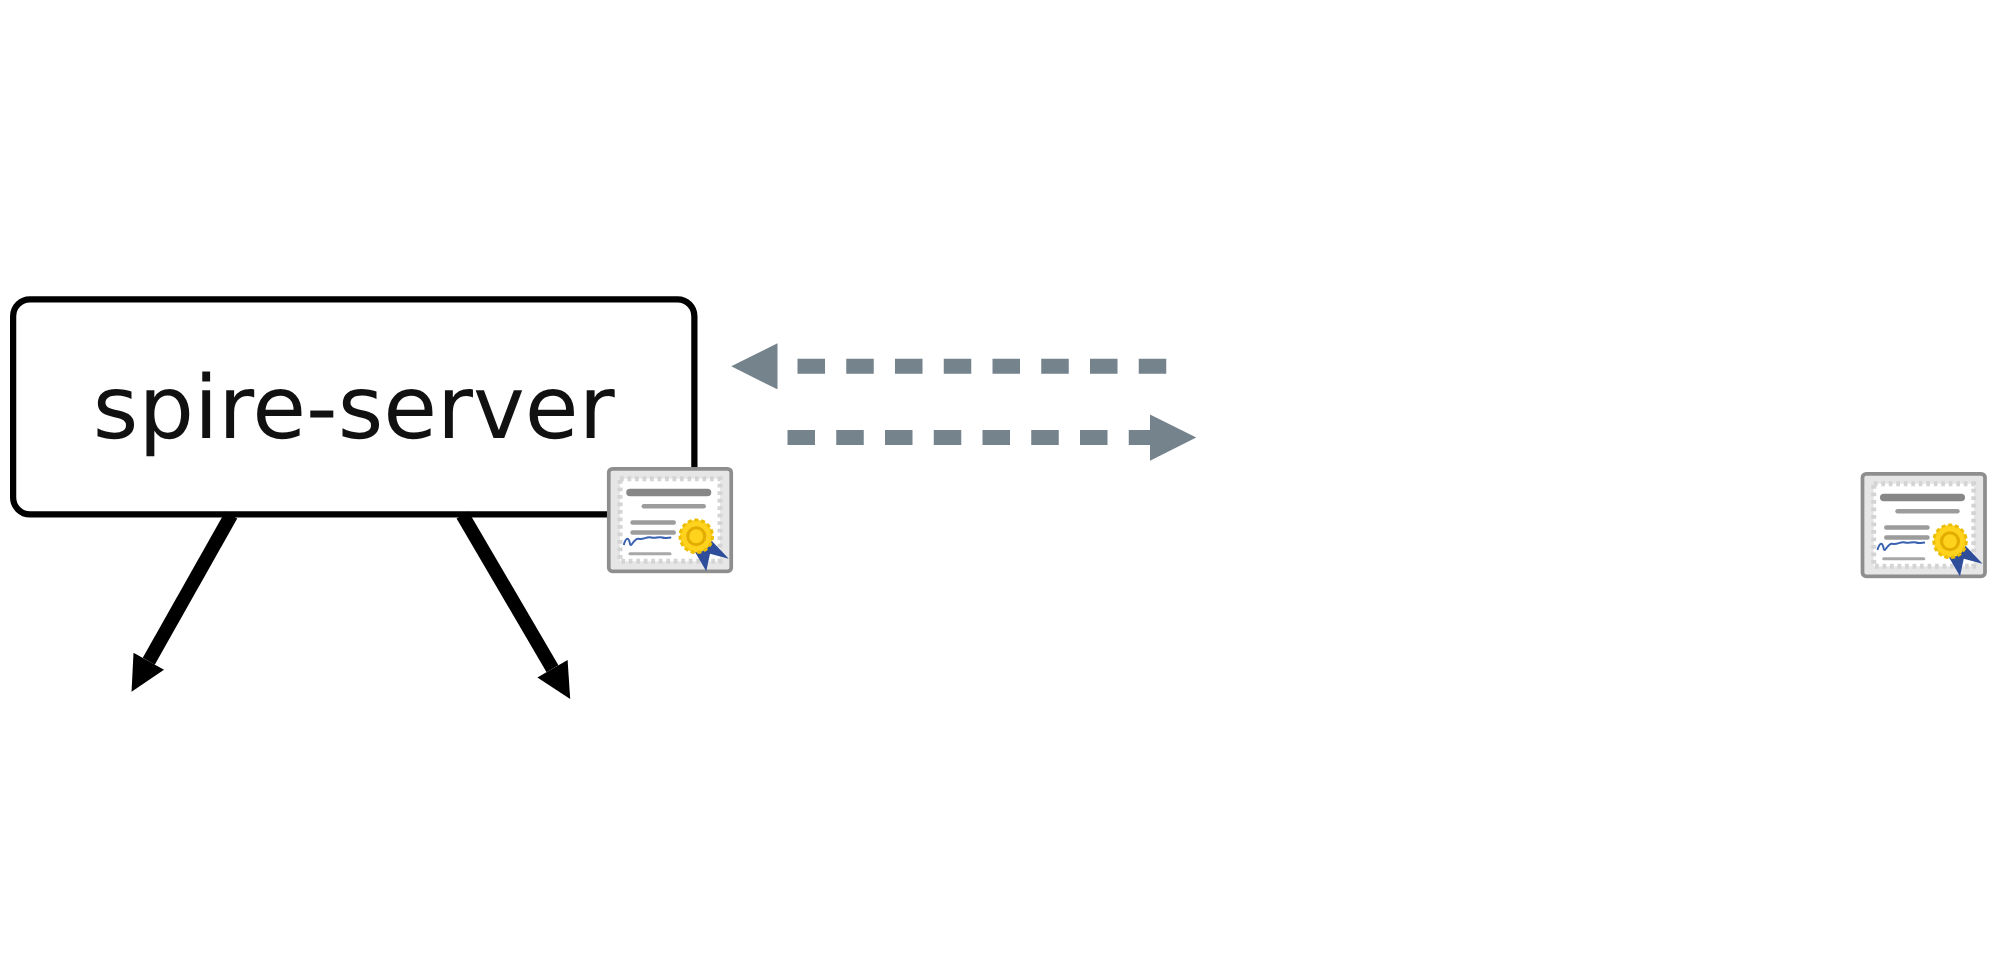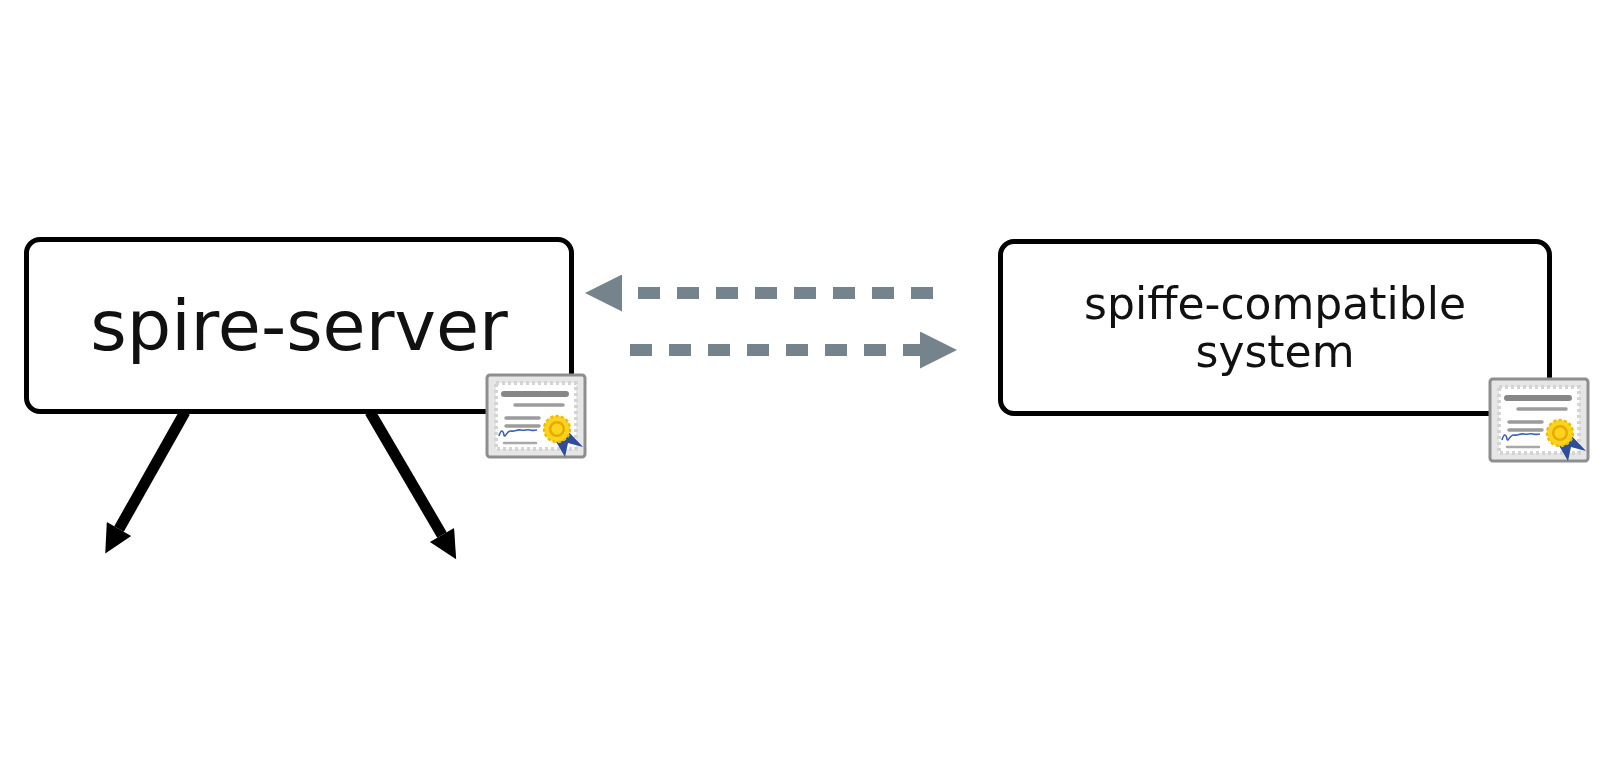--- a/index.html
+++ b/index.html
@@ -16,44 +16,38 @@
     box-sizing: border-box;
     background: #ffffff;
     border: 5px solid #000000;
     border-radius: 16px;
     display: flex;
     align-items: center;
     justify-content: center;
     text-align: center;
     color: #111111;
   }
-  .node-left  { left: 24px;   top: 237px; width: 550px; height: 177px; }
+  .node-left  { left: 8px;   top: 237px; width: 550px; height: 177px; }
   .node-right { left: 998px; top: 239px; width: 554px; height: 177px; }
   .label-lg { font-size: 70px; line-height: 1.0; white-space: nowrap; }
   .label-sm { font-size: 44px; line-height: 1.09; }
   .overlay { position: absolute; left: 0; top: 0; width: 1600px; height: 765px; }
   .cert { position: absolute; width: 102px; height: 86px; }
   .cert-left  { left: 485px;  top: 373px; }
   .cert-right { left: 1488px; top: 377px; }
 </style>
 </head>
 <body>
 
 <div class="canvas">
 
   <div class="node node-left">
     <span class="label-lg">spire-server</span>
   </div>
 
-  <div class="node node-right">
-    <div class="label-sm">
-      <div>spiffe-compatible</div>
-      <div>system</div>
-    </div>
-  </div>
 
   <svg class="overlay" width="1600" height="765" viewBox="0 0 1600 765">
     <defs>
       <marker id="slateHead" viewBox="0 0 10 10" refX="0" refY="5" markerUnits="userSpaceOnUse" markerWidth="44" markerHeight="37" orient="auto">
         <path d="M0,0 L10,5 L0,10 Z" fill="#75838D"></path>
       </marker>
       <marker id="blackHead" viewBox="0 0 10 10" refX="0" refY="5" markerUnits="userSpaceOnUse" markerWidth="34" markerHeight="28" orient="auto">
         <path d="M0,0 L10,5 L0,10 Z" fill="#000000"></path>
       </marker>
     </defs>

